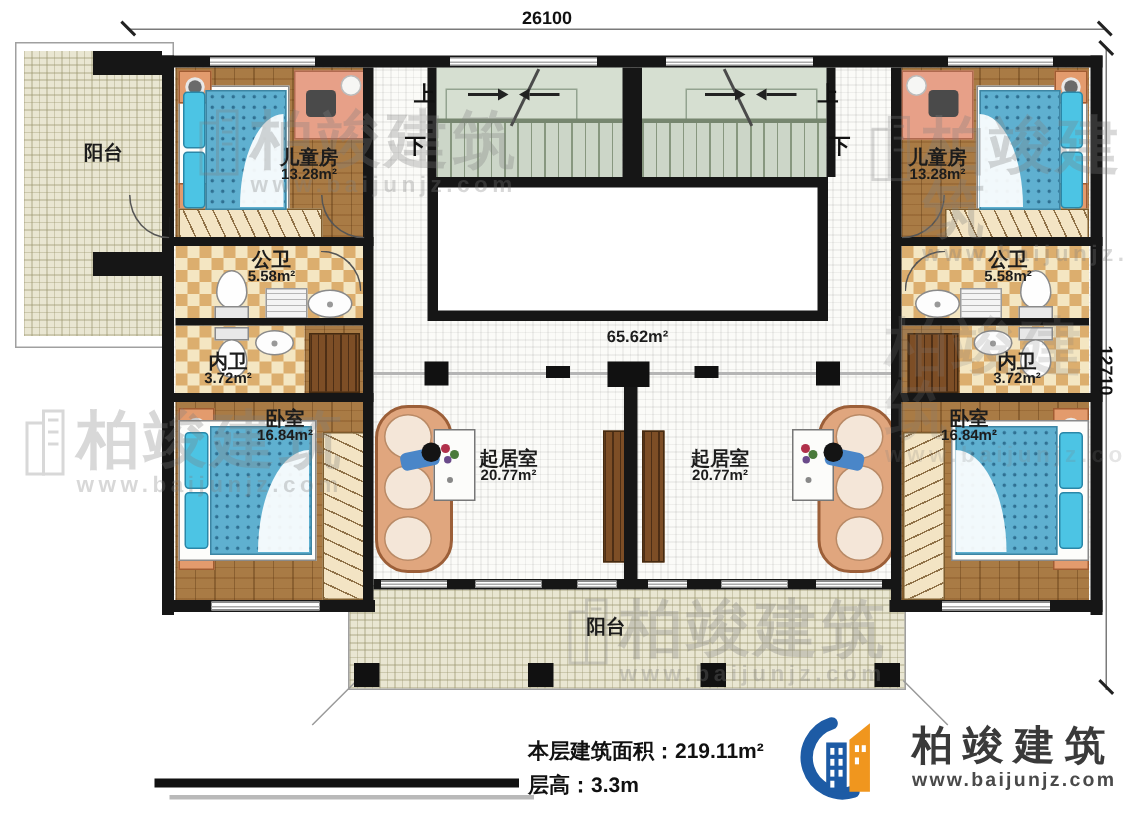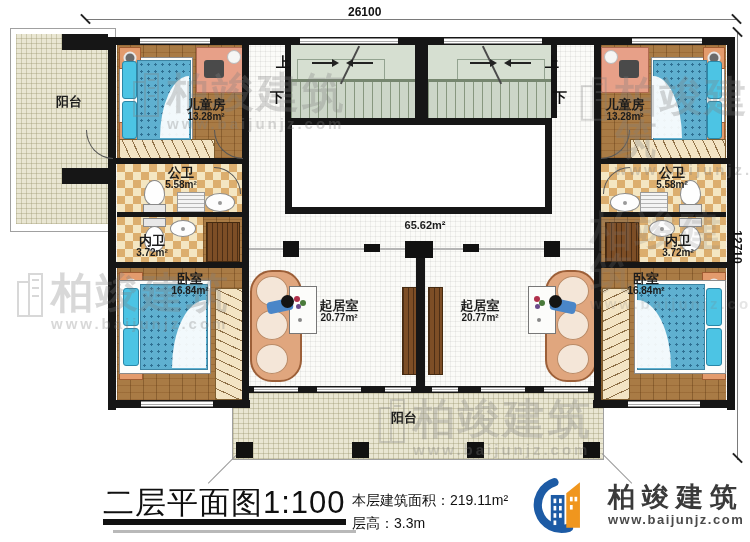--- a/index.html
+++ b/index.html
@@ -80,21 +80,21 @@
   .dimtext{position:absolute;font-size:12px;font-weight:bold;color:#111;z-index:26;white-space:nowrap;}
   
   .wm{position:absolute;display:flex;gap:7px;align-items:flex-start;opacity:.30;z-index:24;pointer-events:none;}
   .wm-col{display:flex;flex-direction:column;}
   .wm-text{font-size:42px;font-weight:bold;color:#7f7f7f;letter-spacing:3px;line-height:1.0;}
   .wm-url{font-size:15px;font-weight:bold;color:#7f7f7f;letter-spacing:3px;margin-top:1px;}
   
   .title-main{position:absolute;left:103px;top:482px;font-size:31px;color:#101010;letter-spacing:1px;z-index:40;}
   .title-ul1{position:absolute;left:103px;top:519px;width:243px;height:6px;background:#111;z-index:40;}
   .title-ul2{position:absolute;left:113px;top:530px;width:243px;height:3px;background:#b9b9b9;z-index:40;}
-  .tb-line{position:absolute;font-size:14px;font-weight:normal;color:#111;z-index:40;white-space:nowrap;}
+  .tb-line{position:absolute;font-size:14px;font-weight:bold;color:#111;z-index:40;white-space:nowrap;}
   .logo{position:absolute;left:518px;top:474px;display:flex;align-items:center;gap:8px;z-index:40;}
   .logo-name{font-size:27px;font-weight:bold;color:#3a3a3a;letter-spacing:7px;line-height:1.05;white-space:nowrap;}
   .logo-url{font-size:13px;font-weight:bold;color:#4a4a4a;letter-spacing:1.5px;white-space:nowrap;}
   .diag{position:absolute;height:1px;background:#9a9a9a;z-index:9;}
 </style>
 </head>
 <body>
 
 <div class="canvas">
 
@@ -403,21 +403,20 @@
         <div class="wm-url">www.baijunjz.com</div>
       </div>
   </div>
   <div class="wm" style="left:590px;top:210px;opacity:.2;">
     <div class="wm-col">
         <div class="wm-text">柏竣建筑</div>
         <div class="wm-url">www.baijunjz.com</div>
       </div>
   </div>
 
-  <div class="title-main">二层平面图1:100</div>
   <div class="title-ul1"></div>
   <div class="title-ul2"></div>
   <div class="tb-line" style="left:352px;top:492px;">
     <span>本层建筑面积：</span><span>219.11m²</span>
   </div>
   <div class="tb-line" style="left:352px;top:515px;">层高：3.3m</div>
 
   <div class="logo">
     <svg width="82" height="62" viewBox="0 0 90 66">
       <path d="M40 8 A 26 26 0 1 0 56 58" fill="none" stroke="#1d5ba5" stroke-width="9" stroke-linecap="round"></path>

